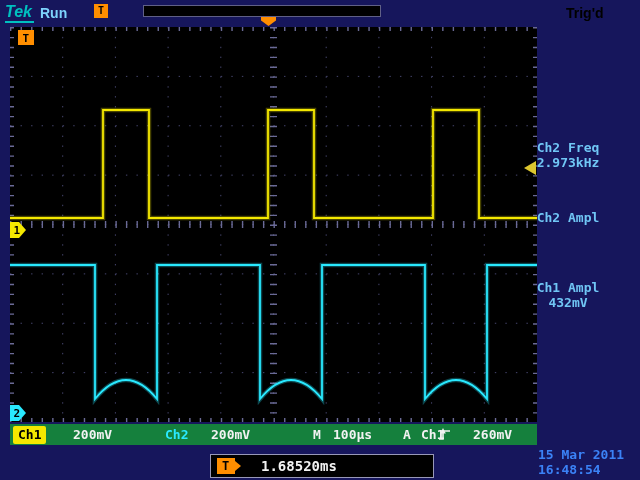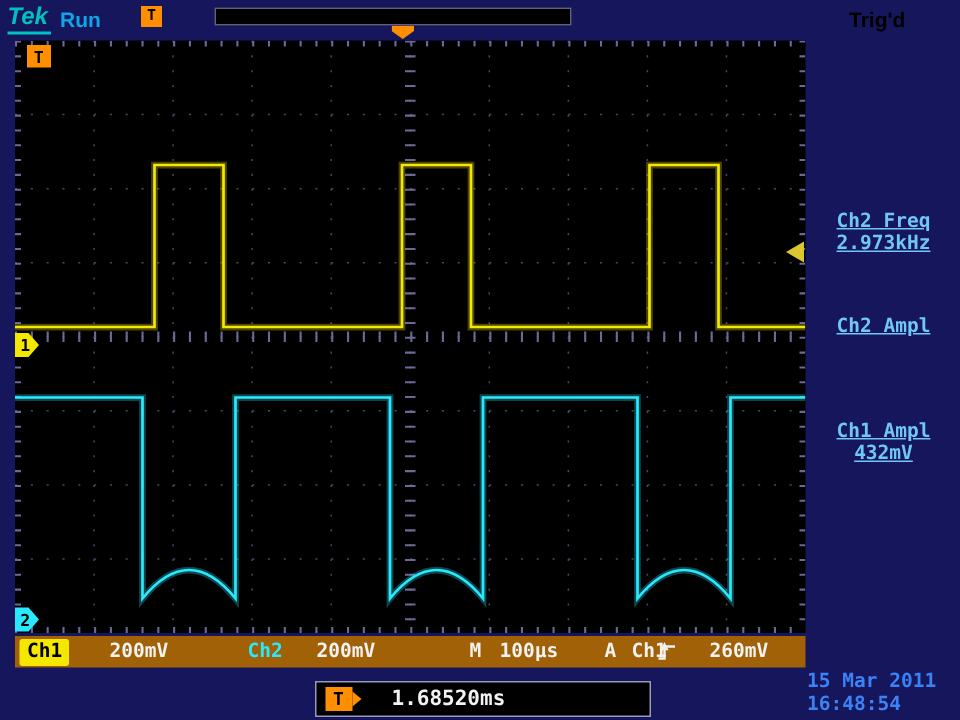--- a/index.html
+++ b/index.html
@@ -7,38 +7,38 @@
     width:640px;height:480px;position:relative;overflow:hidden;
     background:#16165c;
     font-family:"DejaVu Sans Mono",monospace;
   }
   .frame{position:absolute;inset:0;}
 
   
   .topbar{position:absolute;left:0;top:0;width:556px;height:27px;}
   .tek{position:absolute;left:5px;top:3px;font:italic bold 16px "Liberation Sans",sans-serif;
        color:#00c0c0;border-bottom:2px solid #00c0c0;padding:0 2px 0 0;}
-  .run{position:absolute;left:40px;top:5px;font:bold 14px "Liberation Sans",sans-serif;color:#0ea5e9;text-align:right;}
+  .run{position:absolute;left:40px;top:5px;font:bold 14px "Liberation Sans",sans-serif;color:#7dd3fc;text-align:right;}
   .mini-t{position:absolute;left:94px;top:4px;width:14px;height:14px;background:#ff8e00;
           color:#000;font:bold 10px "DejaVu Sans Mono",monospace;text-align:center;line-height:14px;}
   .recbar{position:absolute;left:143px;top:5px;width:236px;height:10px;background:#000;border:1px solid #606086;}
   .tpos{position:absolute;left:261px;top:17px;width:15px;height:9px;background:#ff8e00;
         clip-path:polygon(0 0,100% 0,100% 40%,50% 100%,0 40%);}
   .trigd{position:absolute;left:566px;top:5px;font:bold 14px "Liberation Sans",sans-serif;color:#000;}
 
   
   .screen{position:absolute;left:10px;top:27px;width:527px;height:395px;background:#000;overflow:hidden;}
   .screen svg{position:absolute;left:0;top:0;}
 
   
-  .meas{position:absolute;left:540px;width:98px;text-align:center;
-        font:bold 13px "DejaVu Sans Mono",monospace;color:#70c6f5;line-height:15px;text-decoration:underline;}
+  .meas{position:absolute;left:519px;width:98px;text-align:center;
+        font:bold 13px "DejaVu Sans Mono",monospace;color:#70c6f5;line-height:15px;}
 
   
-  .statusbar{position:absolute;left:10px;top:424px;width:527px;height:21px;background:#a16207;}
+  .statusbar{position:absolute;left:10px;top:424px;width:527px;height:21px;background:#15803d;}
   .sb{position:absolute;top:3px;font:bold 13px "DejaVu Sans Mono",monospace;color:#f2f2f2;white-space:nowrap;margin-left:15px;}
   .ch1badge{position:absolute;left:3px;top:2px;background:#f4e800;color:#000;
             font:bold 13px "DejaVu Sans Mono",monospace;padding:1px 5px 2px;border-radius:2px;}
   .ch2txt{color:#29e9ff;}
   .slope{position:absolute;left:428px;top:3px;}
 
   
   .trigbar{position:absolute;left:210px;top:454px;width:222px;height:22px;background:#000;border:1px solid #9898b8;}
   .tbadge{position:absolute;left:6px;top:3px;background:#ff8e00;color:#000;
           font:bold 12px "DejaVu Sans Mono",monospace;padding:1px 6px 1px 5px;}

